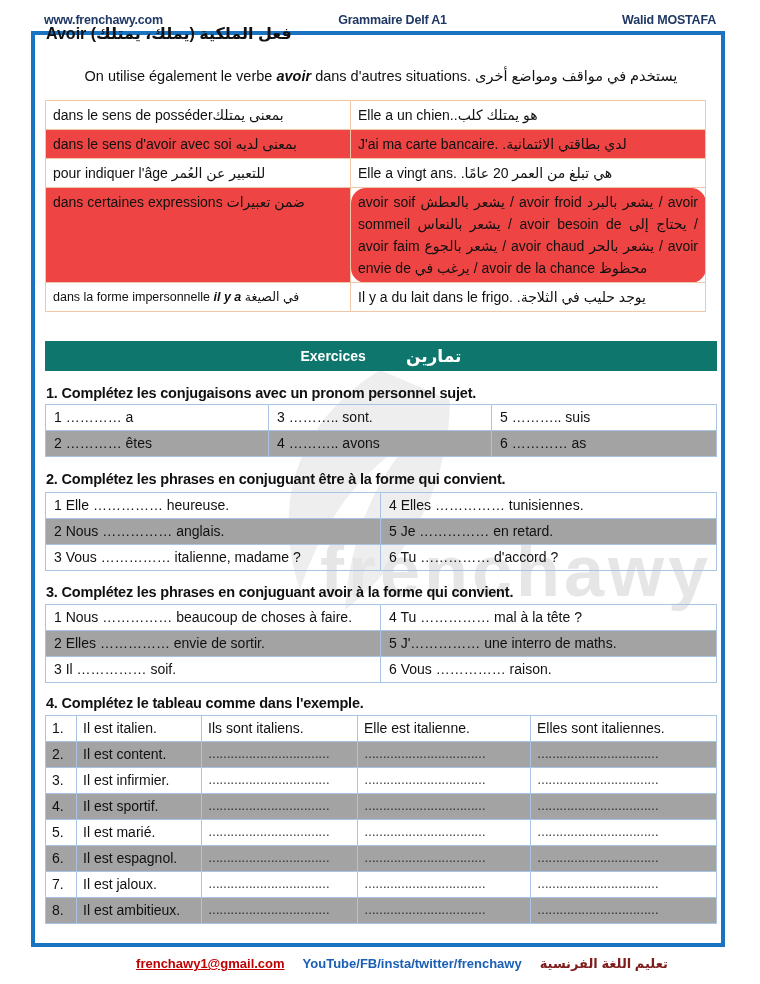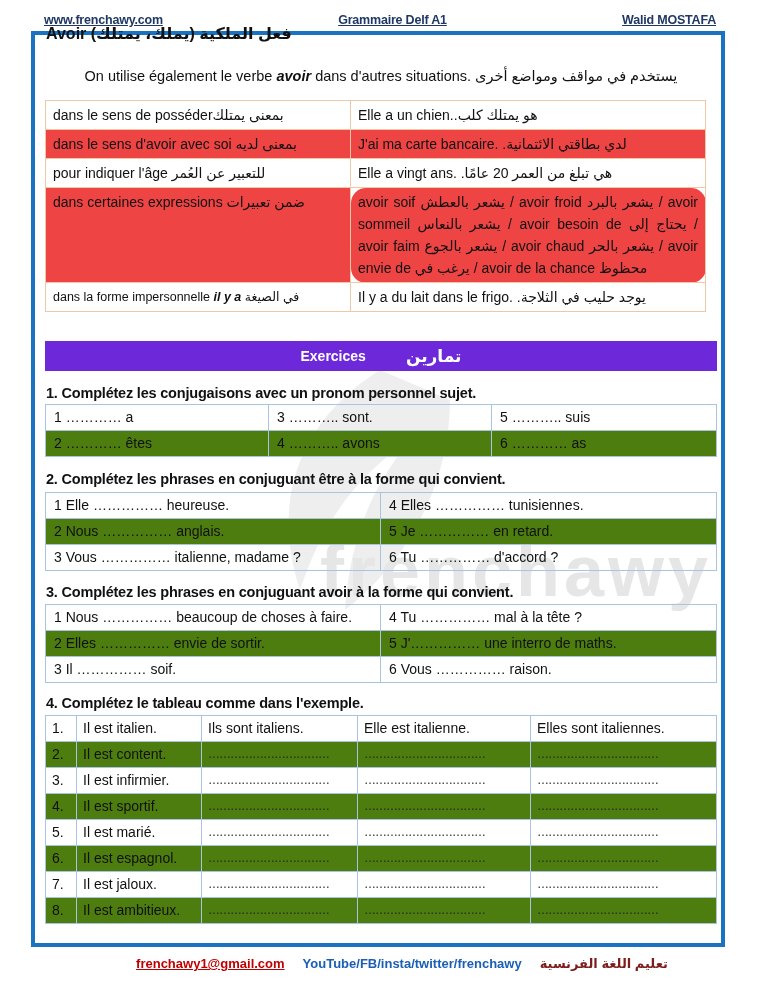--- a/index.html
+++ b/index.html
@@ -5,21 +5,21 @@
   html, body { margin:0; padding:0; }
   body {
     width:760px; height:984px; background:#ffffff; position:relative; overflow:hidden;
     font-family:"Liberation Sans", "DejaVu Sans", sans-serif; color:#111;
   }
   .header {
     position:absolute; top:10px; left:44px; width:672px; height:20px;
     display:flex; justify-content:space-between; align-items:center;
     font-size:12.5px; font-weight:bold; color:#1f3864;
   }
-  .header span { letter-spacing:-0.2px;text-decoration:underline; }
+  .header span { letter-spacing:-0.2px; }
   .frame {
     position:absolute; left:31px; top:31px; width:694px; height:916px;
     border:4px solid #1a73c1; box-sizing:border-box;
   }
   .watermark {
     position:absolute; left:150px; top:360px; width:460px; height:300px; pointer-events:none;
   }
   .watermark .wm-text {
     position:absolute; left:170px; top:170px; font-size:72px; font-weight:bold;
     color:#e6e6e6; letter-spacing:4px; font-family:"Liberation Sans", sans-serif;
@@ -40,34 +40,34 @@
   }
   .avoir-table tr.alt td { background:#ef4444; }
   .avoir-table td.c1 { width:290px; }
   .avoir-table .ar { direction:rtl; unicode-bidi:embed; }
   .avoir-table .exp { text-align:justify;border-radius:15px; }
   .avoir-table .small { font-size:12.5px; }
   .avoir-table em { font-style:italic; font-weight:bold;text-align:center; }
 
   .ex-banner {
     position:absolute; left:45px; top:341px; width:672px; height:30px;
-    background:#6d28d9; color:#fff; font-weight:bold;
+    background:#0f766e; color:#fff; font-weight:bold;
     display:flex; justify-content:center; align-items:center; gap:40px; font-size:14px;
   }
   .ex-banner .ar { font-size:17px; }
 
   .q-title {
     position:absolute; left:46px; font-size:14.5px; font-weight:bold; letter-spacing:-0.2px;
   }
   .ex-table { left:45px; width:672px; font-size:14px; }
   .ex-table td {
     border:1px solid #a9c4e2; padding:0 8px; height:25px; line-height:25px;
     white-space:nowrap;
   }
-  .ex-table tr.alt td { background:#4d7c0f;margin-top:13px; }
+  .ex-table tr.alt td { background:#a3a3a3;margin-top:13px; }
 
   .q4-table td { padding:0 6px; }
   .q4-table td.num { width:18px; text-align:left; }
   .dots { letter-spacing:-1px; color:#222; font-size:12px; }
 
   .footer {
     position:absolute; top:956px; left:0; width:760px; display:flex; justify-content:center;
     gap:18px; font-size:13px; font-weight:bold;padding-left:22px;
   }
   .footer .email { color:#c00000; text-decoration:underline; }

